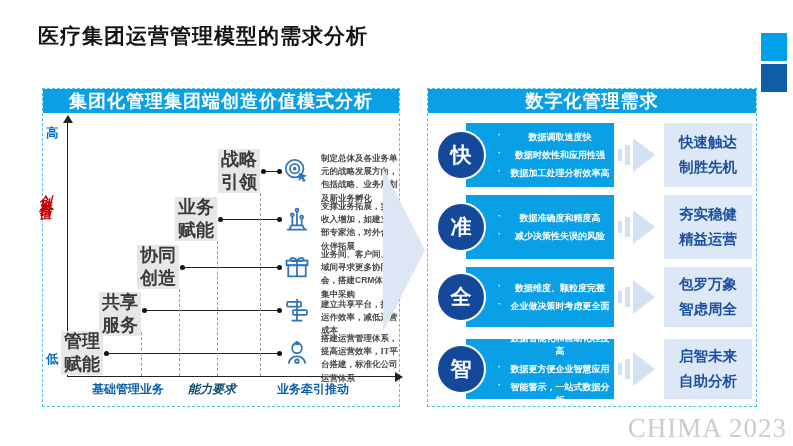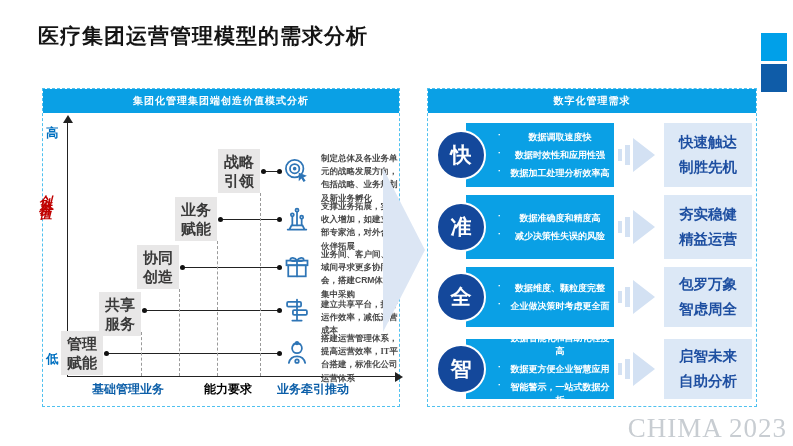--- a/index.html
+++ b/index.html
@@ -10,41 +10,41 @@
 
   .corner-squares { position:absolute; right:6px; top:33px; }
   .sq { width:26px; height:28px; margin-bottom:3px; }
   .sq-light { background:#00A0E9; }
   .sq-dark  { background:#0F5CA8; }
 
   .panel { position:absolute; top:88px; height:319px; border:1.5px dashed #4FC1EF; background:#fff; }
   .panel-left  { left:42px;  width:358px; }
   .panel-right { left:427px; width:330px; }
   .panel-header { position:absolute; left:0; top:0; right:0; height:24px; background:#0AA0E5; color:#fff;
-                  font-size:10px; font-weight:bold; letter-spacing:1px; text-align:center; line-height:24px; }
+                  font-size:18px; font-weight:bold; letter-spacing:1px; text-align:center; line-height:24px; }
 
   
   .y-axis { position:absolute; left:24px; top:34px; width:0; height:253px; border-left:1.5px solid #222; }
   .y-arrow { position:absolute; left:20px; top:26px; width:0; height:0;
              border-left:5px solid transparent; border-right:5px solid transparent; border-bottom:8px solid #222; }
   .x-axis { position:absolute; left:24px; top:287px; width:330px; height:0; border-top:1.5px solid #222; }
   .x-arrow { position:absolute; left:352px; top:283px; width:0; height:0;
              border-top:5px solid transparent; border-bottom:5px solid transparent; border-left:8px solid #222; }
   .axis-hi, .axis-lo { position:absolute; left:3px; font-size:12.5px; font-weight:bold; color:#0070C0; }
   .axis-hi { top:36px; } .axis-lo { top:262px; }
   .y-title { position:absolute; left:-7px; top:96px; writing-mode:vertical-rl; text-orientation:upright;
              color:#C00000; font-weight:bold; font-style:italic; font-size:13px; letter-spacing:4px; }
 
   .xlab { position:absolute; top:292px; font-size:12px; font-weight:bold; color:#0B5EA8; text-align:center; }
   .xlab-1 { left:30px;  width:110px; }
-  .xlab-2 { left:145px; width:80px; color:#000000; }
+  .xlab-2 { left:129px; width:80px; color:#0c4a6e; font-style:italic; }
   .xlab-3 { left:218px; width:104px; }
 
   .step { position:absolute; width:42px; height:44px; background:#E8E7E7; color:#3a3a3a; font-weight:bold;
-          font-size:15px; line-height:1.3; display:flex; align-items:center; justify-content:center;
+          font-size:18px; line-height:1.3; display:flex; align-items:center; justify-content:center;
           text-align:center; z-index:2; }
   .step-0 { left:18px;  top:242px; }
   .step-1 { left:56px;  top:203px; }
   .step-2 { left:94px;  top:156px; }
   .step-3 { left:132px; top:108px; }
   .step-4 { left:175px; top:60px;  }
 
   .vline { position:absolute; width:0; border-left:1px dashed #9a9a9a; z-index:1; }
   .vline-1 { left:98px;  top:243px; height:44px; }
   .vline-2 { left:136px; top:200px; height:87px; }

